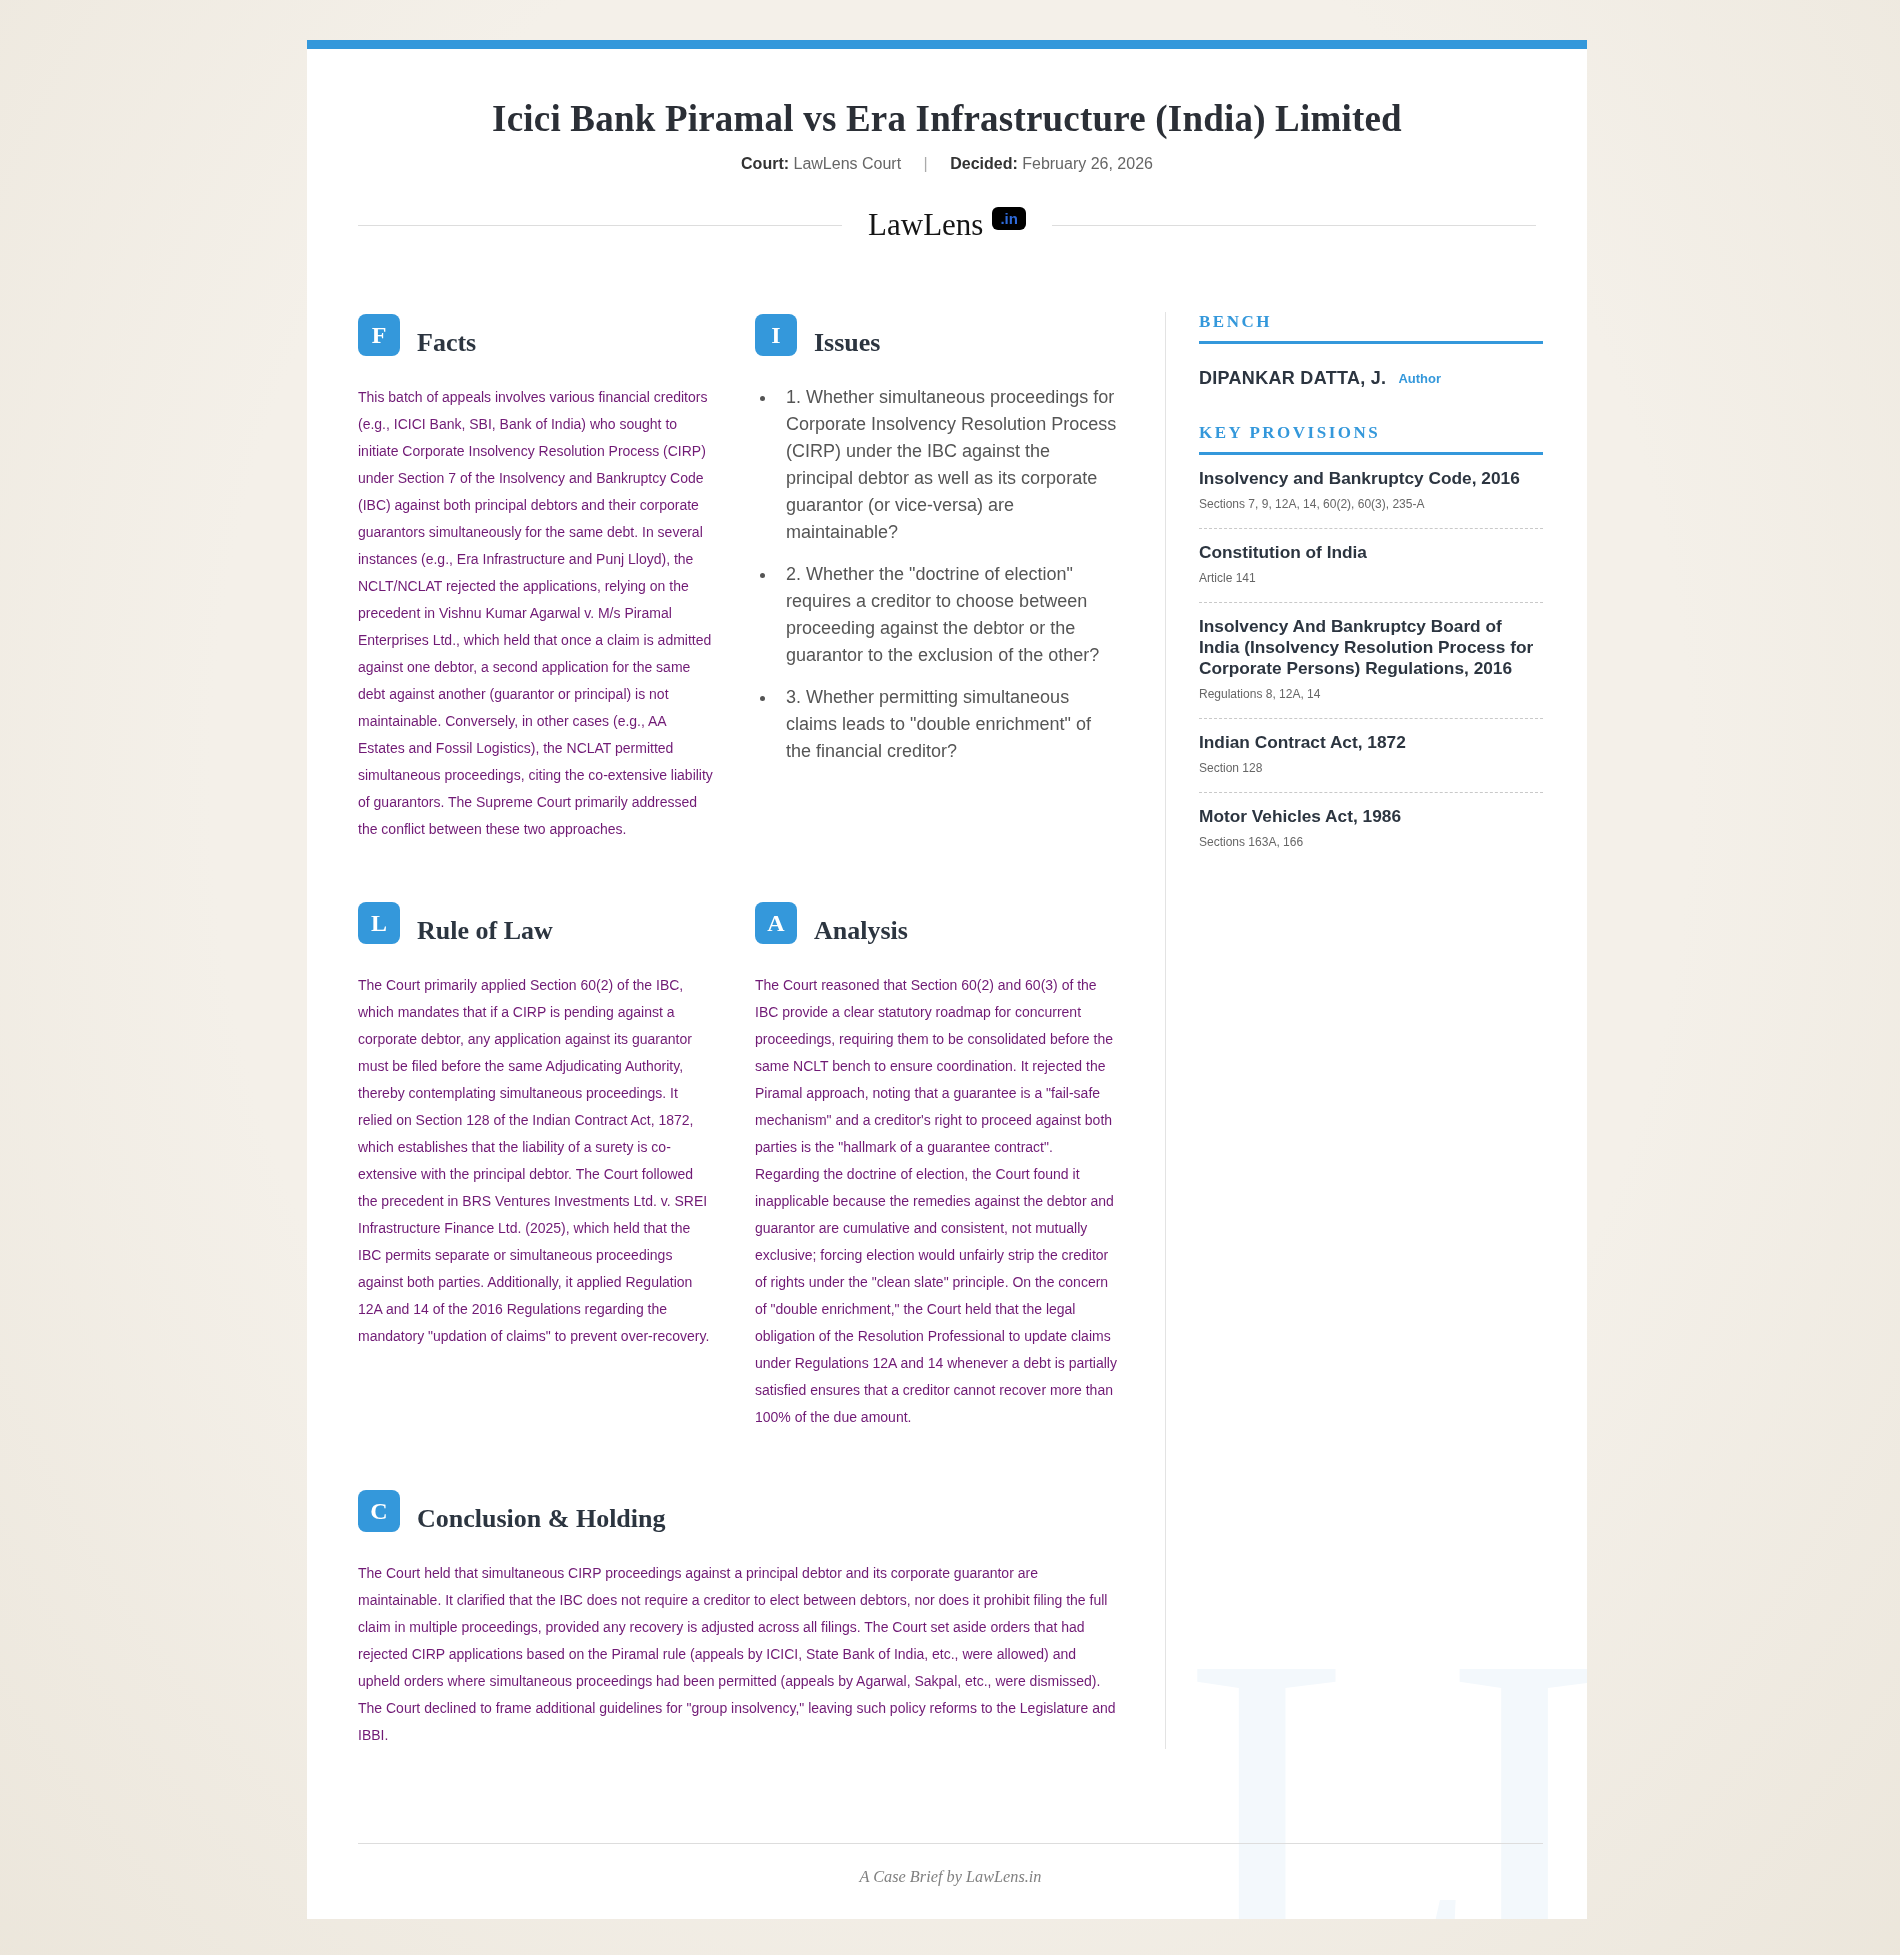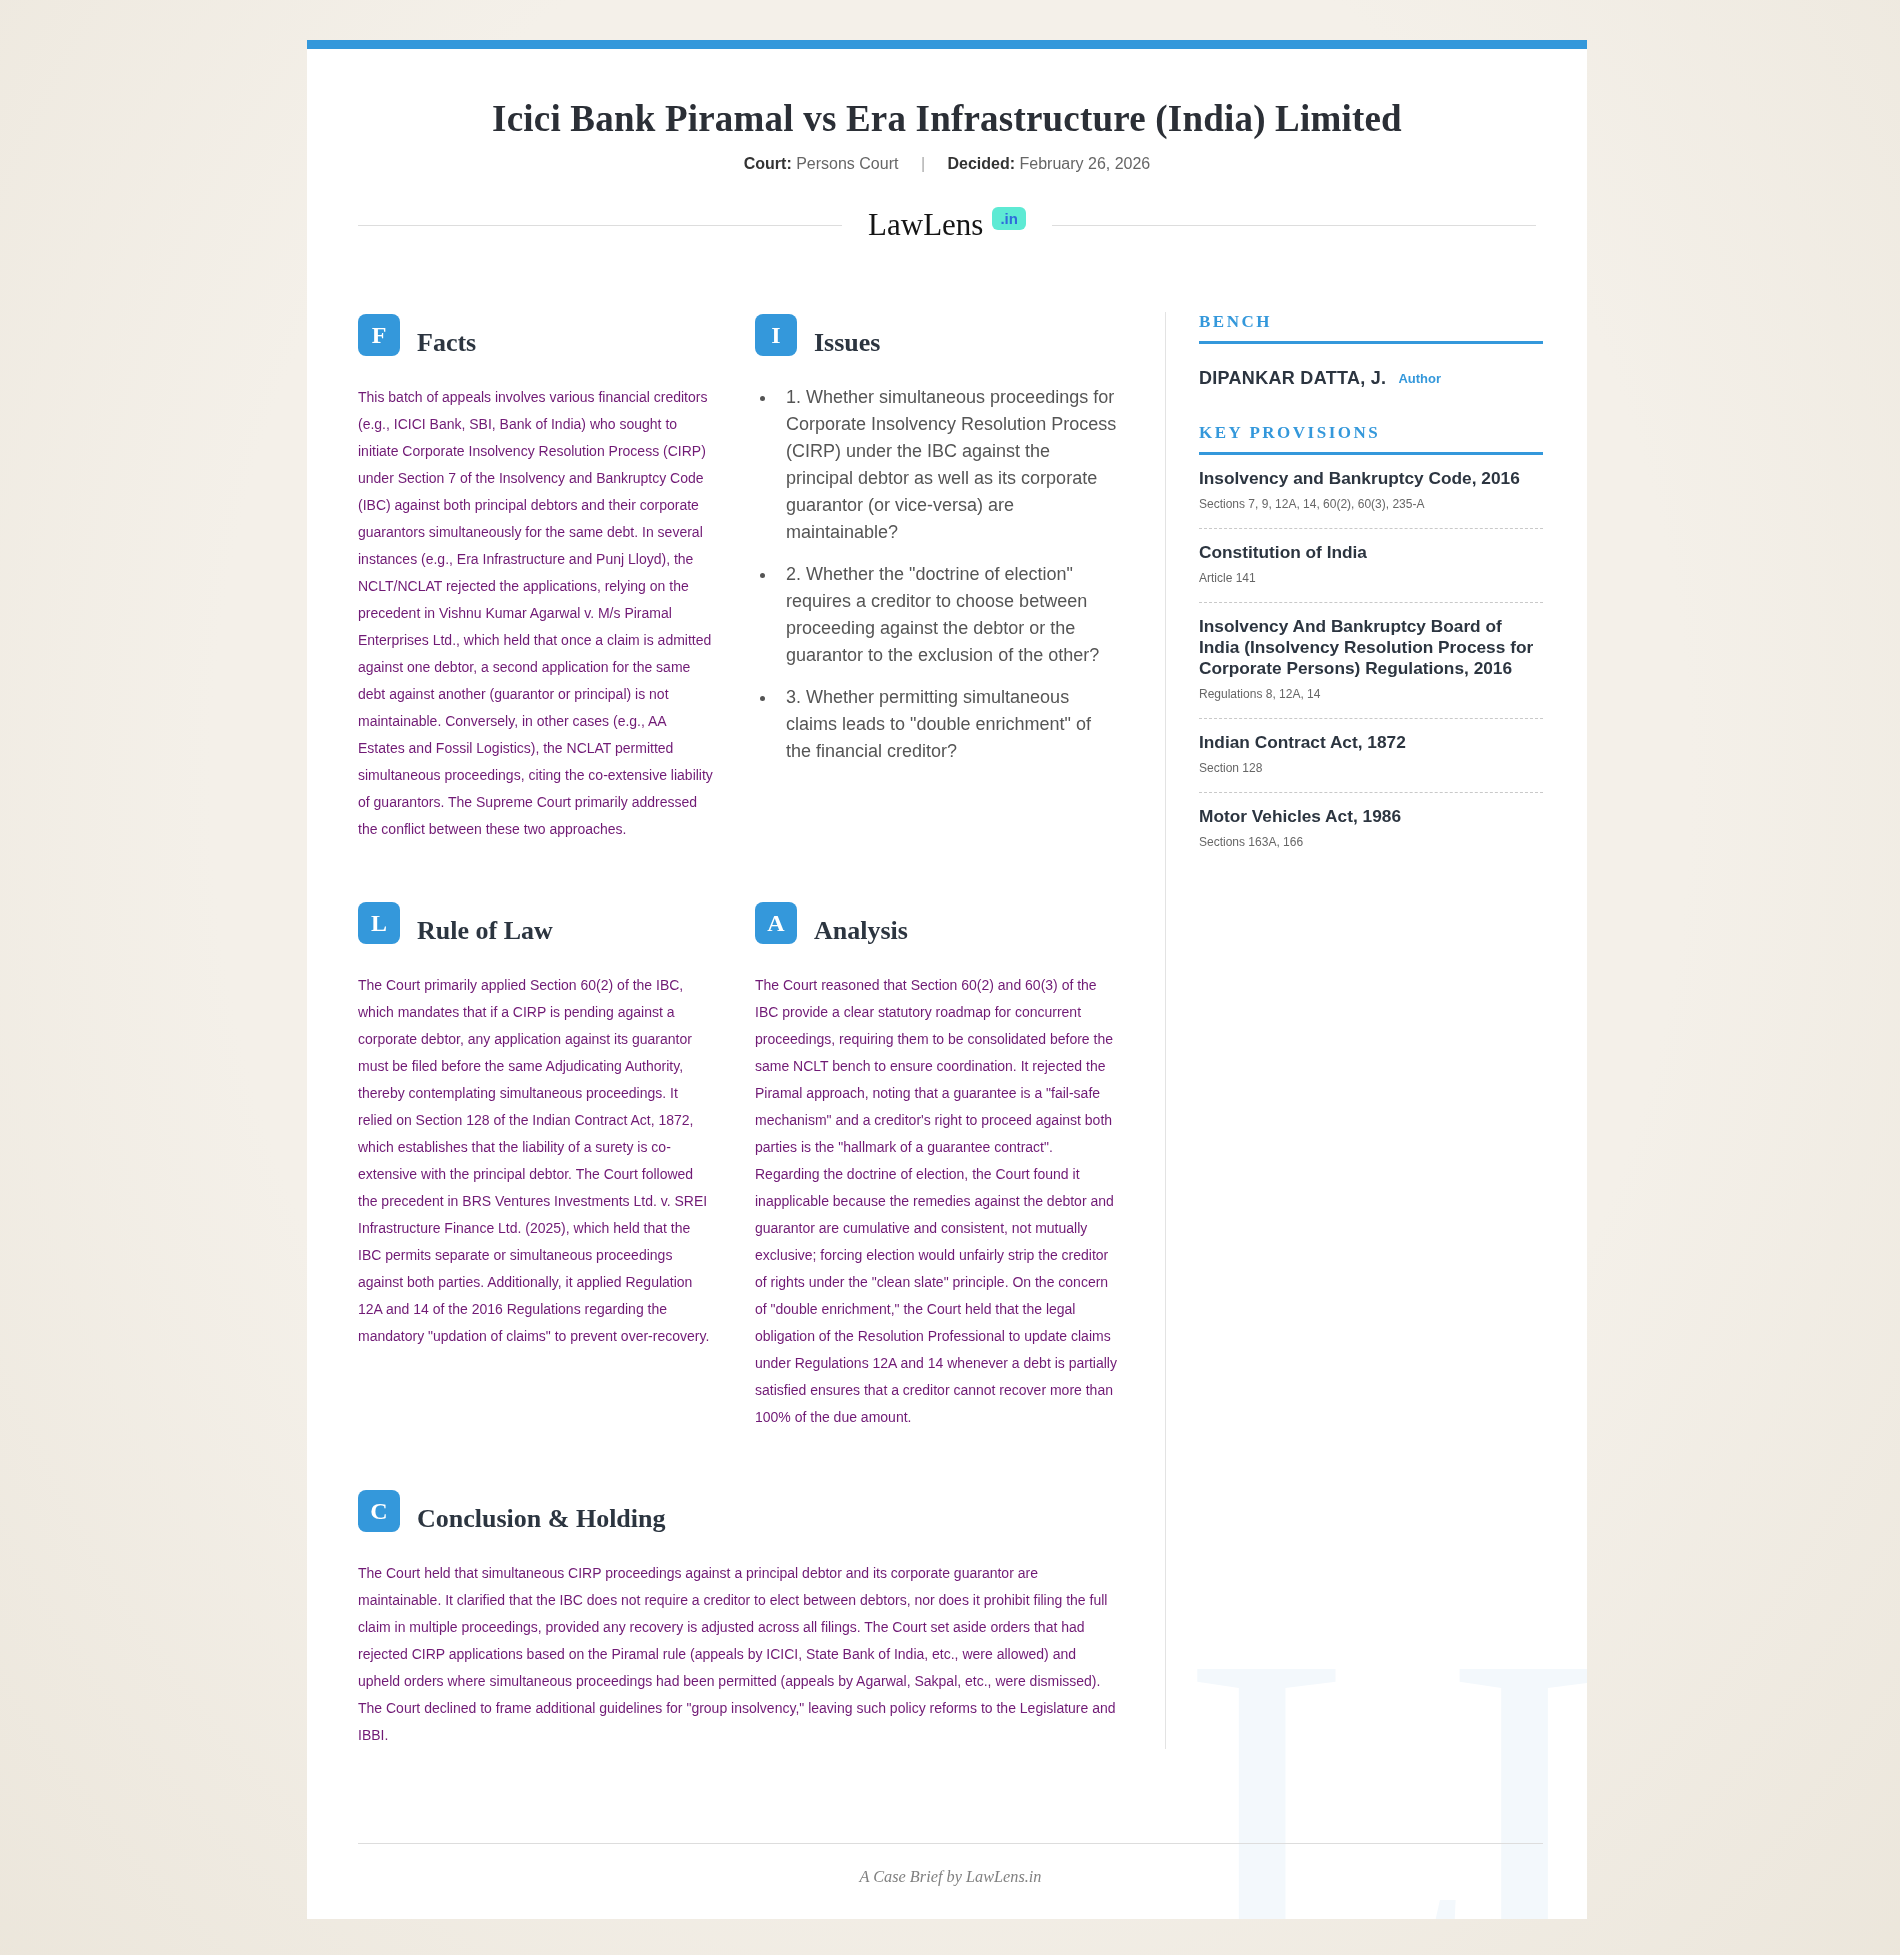--- a/index.html
+++ b/index.html
@@ -23,21 +23,21 @@
   .meta .sep { color:#aaa; margin:0 18px; }
   .logo-row {
     display:flex; align-items:center; margin:34px 51px 0 51px;
   }
   .logo-row .rule { flex:1; height:1px; background:#ddd; }
   .logo-lockup { display:flex; align-items:flex-start; margin:0 26px; }
   .logo-text {
     font-family:"Liberation Serif", serif; font-size:31px; color:#151515;
   }
   .logo-badge {
-    margin-left:9px; background:#5eead4; color:#2f6bdb; font-weight:bold;
+    margin-left:9px; background:#000000; color:#2f6bdb; font-weight:bold;
     font-size:15px; padding:4px 8px; border-radius:6px; line-height:1;
   }
   
   .content { display:flex; margin:69px 44px 0 51px; position:relative; z-index:2; }
   .main { width:807px; padding-right:47px; flex:0 0 807px; }
   .sections {
     display:grid; grid-template-columns:357px 363px; column-gap:40px; row-gap:57px;
   }
   .sec-head { display:flex; align-items:center; margin-bottom:26px; }
   .badge {
@@ -91,21 +91,21 @@
 </style>
 </head>
 <body>
 
 <div class="card">
 
   <h1 class="title">Icici Bank Piramal vs Era Infrastructure (India) Limited</h1>
 
   <div class="meta">
     <b>Court:</b>
-    <span>Persons Court</span>
+    <span>LawLens Court</span>
     <span class="sep">|</span>
     <b>Decided:</b>
     <span>February 26, 2026</span>
   </div>
 
   <div class="logo-row">
     <div class="rule"></div>
     <div class="logo-lockup">
       <span class="logo-text">LawLens</span>
       <span class="logo-badge">.in</span>

